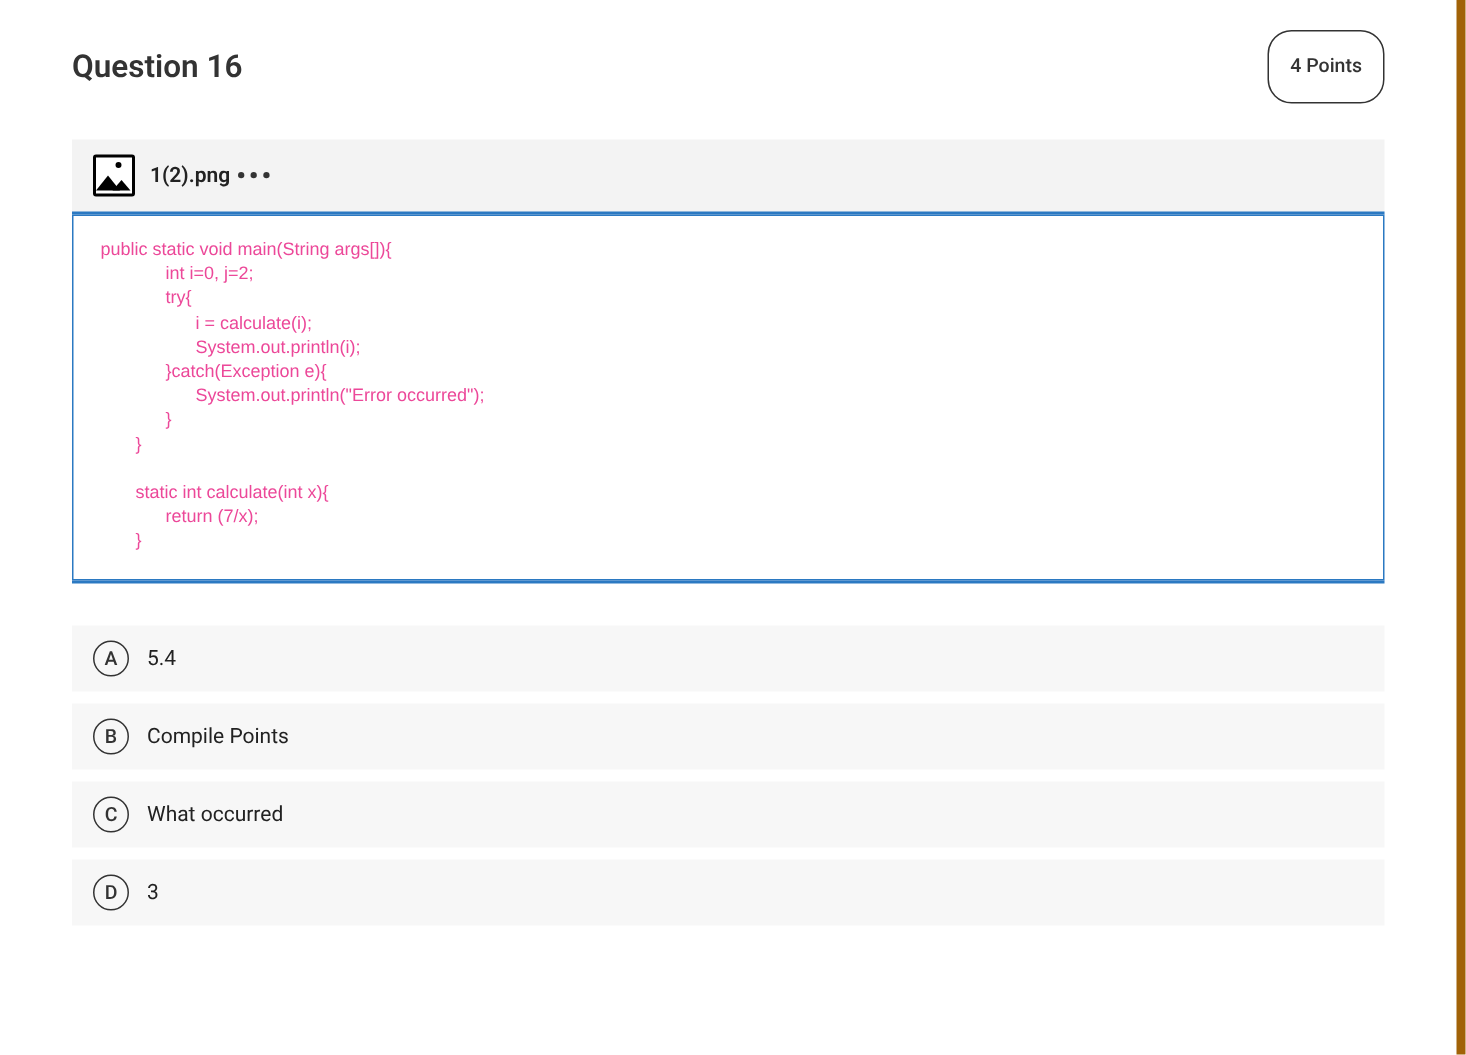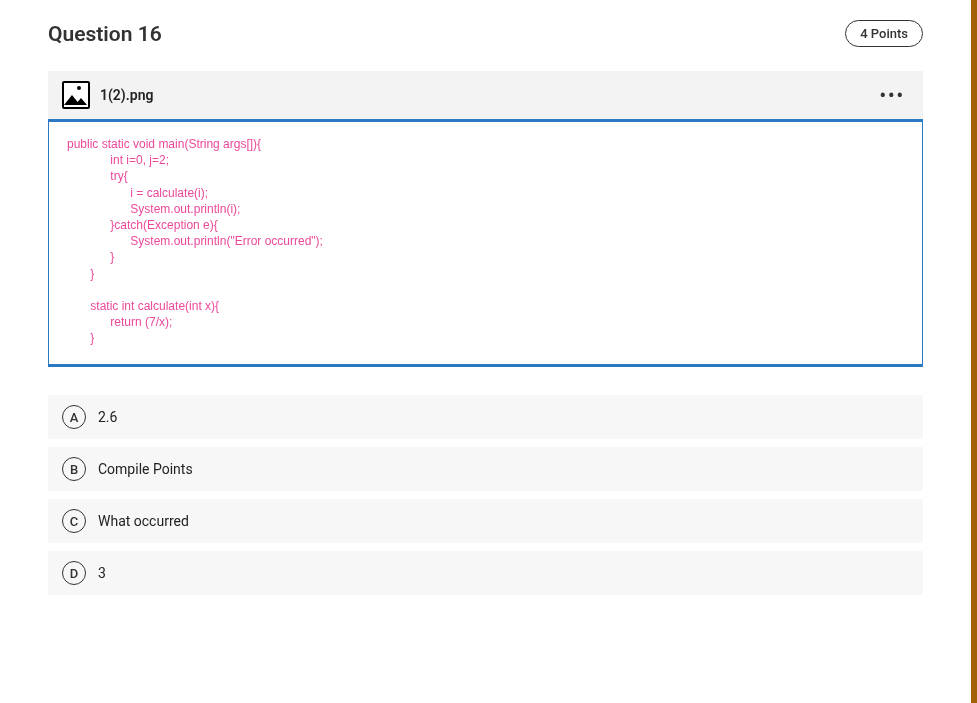--- a/index.html
+++ b/index.html
@@ -24,30 +24,29 @@
     margin-bottom: 24px;
   }
   .qtitle {
     font-size: 21px;
     font-weight: 600;
     color: #333;
   }
   .points-pill {
     border: 1.5px solid #333;
     border-radius: 16px;
-    padding: 5px 14px;
+    padding: 16px 14px;
     font-size: 13px;
     font-weight: 500;
     color: #333;
   }
   .file-bar {
     background: #f3f3f3;
     display: flex;
     align-items: center;
-    justify-content: space-between;
     padding: 10px 14px;
     border-bottom: 2px solid #2b79c2;
   }
   .file-left {
     display: flex;
     align-items: center;
     gap: 10px;
   }
   .img-icon-box {
     width: 28px;
@@ -183,21 +182,21 @@
 
        static int calculate(int x){
              return (7/x);
        }</div>
   </div>
   <div class="bottom-rule"></div>
 
   <div class="options">
     <div class="option">
       <div class="bubble">A</div>
-      <div class="opt-text">2.6</div>
+      <div class="opt-text">5.4</div>
     </div>
     <div class="option">
       <div class="bubble">B</div>
       <div class="opt-text">Compile Points</div>
     </div>
     <div class="option">
       <div class="bubble">C</div>
       <div class="opt-text">What occurred</div>
     </div>
     <div class="option">

